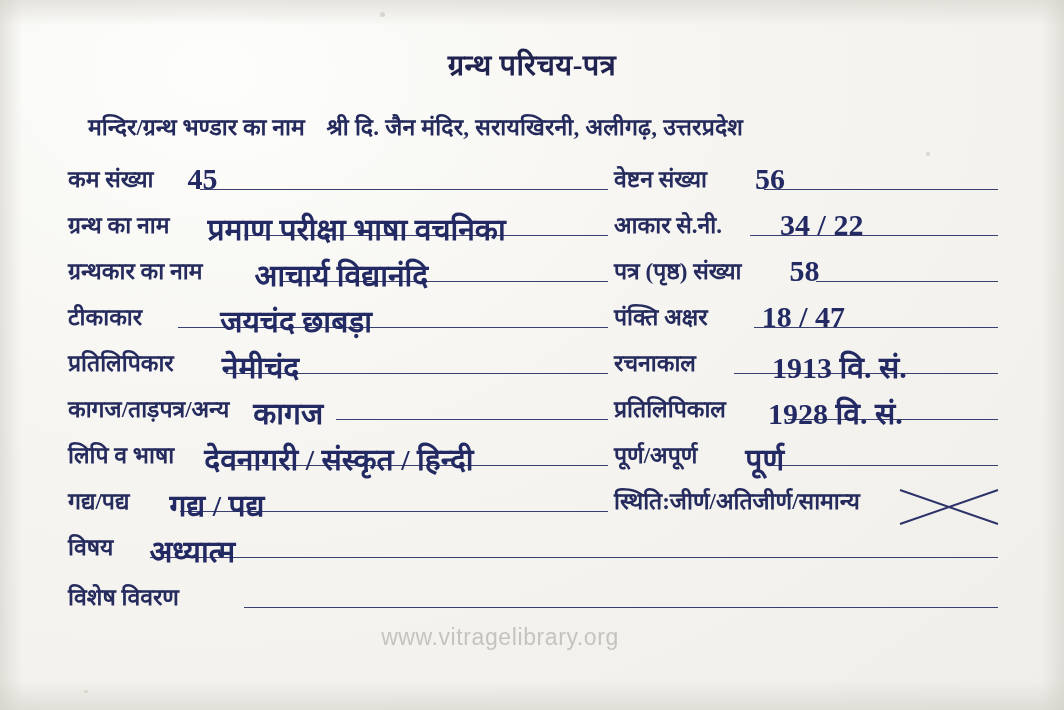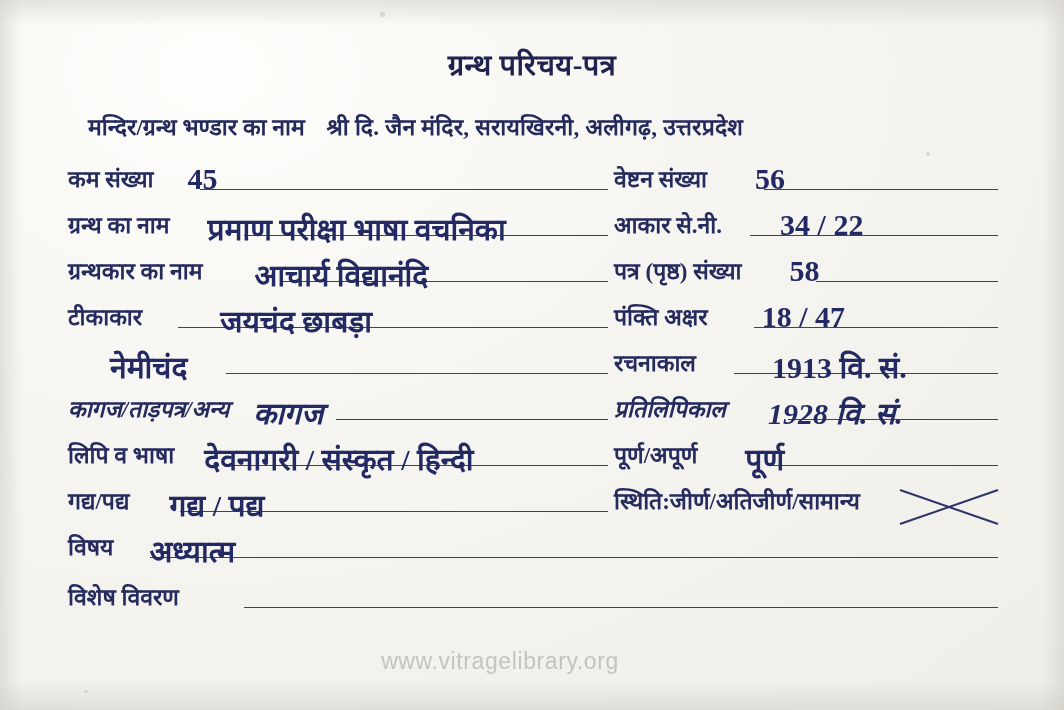--- a/index.html
+++ b/index.html
@@ -121,21 +121,21 @@
     z-index: 2;
   }
   .cross {
     position: absolute;
     z-index: 3;
     pointer-events: none;
   }
   .watermark {
     position: absolute;
     left: 0;
-    top: 648px;
+    top: 624px;
     width: 1000px;
     text-align: center;
     font-family: "Liberation Sans", sans-serif;
     font-size: 23px;
     color: rgba(150,150,150,0.5);
     letter-spacing: 0.6px;
   }
   .speck {
     position: absolute;
     background: #cfcdc4;
@@ -226,33 +226,34 @@
           <span class="lbl">पंक्ति अक्षर</span>
           <span class="val" style="margin-left:40px;">18 / 47</span>
         </div>
       </div>
     </div>
 
     <div class="row" style="top:346px;">
       <div class="cell" style="left:0; width:540px;">
         <div class="rule" style="left:158px; width:382px;"></div>
         <div class="inner">
+          <span class="lbl">प्रतिलिपिकार</span>
           <span class="val" style="margin-left:34px;">नेमीचंद</span>
         </div>
       </div>
       <div class="cell" style="left:546px; width:384px;">
         <div class="rule" style="left:120px; width:264px;"></div>
         <div class="inner">
           <span class="lbl">रचनाकाल</span>
           <span class="val" style="margin-left:62px;">1913 वि. सं.</span>
         </div>
       </div>
     </div>
 
-    <div class="row" style="top:392px;font-style:italic;">
+    <div class="row" style="top:392px;">
       <div class="cell" style="left:0; width:540px;">
         <div class="rule" style="left:268px; width:272px;"></div>
         <div class="inner">
           <span class="lbl">कागज/ताड़पत्र/अन्य</span>
           <span class="val" style="margin-left:10px;">कागज</span>
         </div>
       </div>
       <div class="cell" style="left:546px; width:384px;">
         <div class="rule" style="left:174px; width:210px;"></div>
         <div class="inner">

